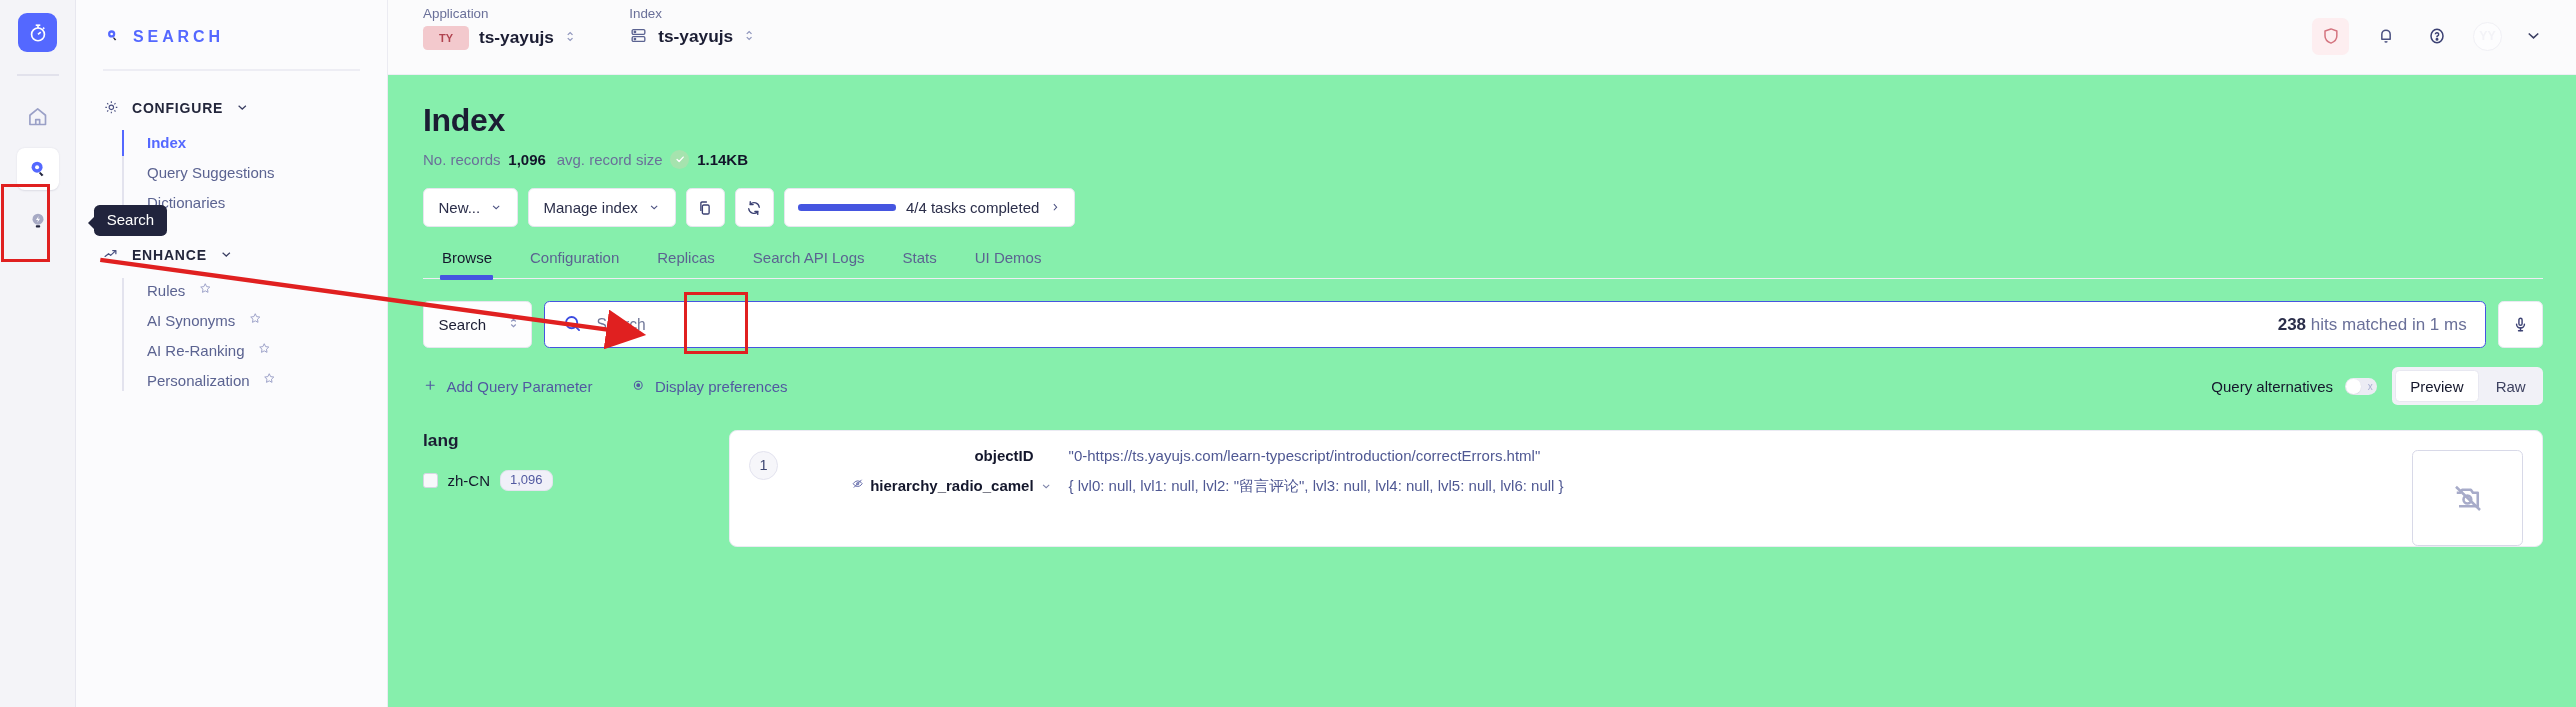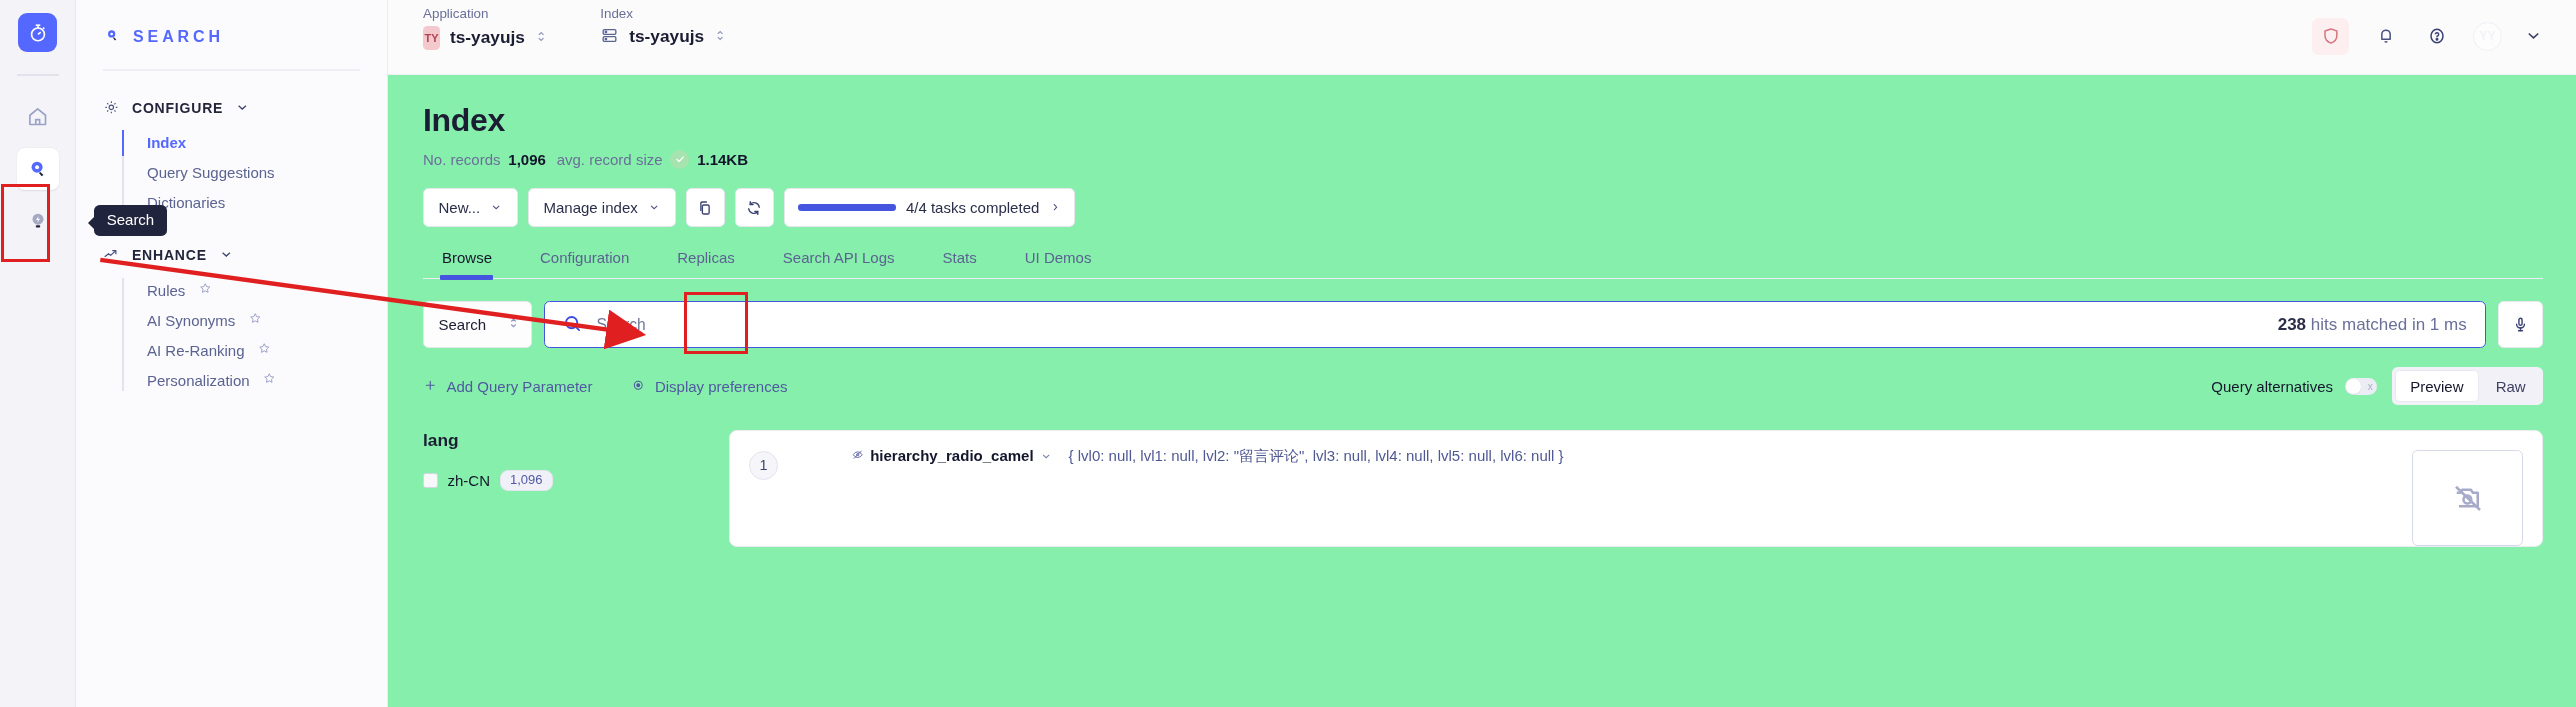--- a/index.html
+++ b/index.html
@@ -93,21 +93,21 @@
   .topbar {
     height: 75px; flex: 0 0 75px;
     border-bottom: 1.7px solid #eeeef4;
     display: flex; align-items: flex-start; padding: 5.6px 33px 0 35px;
     background: #fbfbfc;
   }
   .selector { margin-right: 53px; }
   .sel-label { font-size: 13.4px; color: #6a7099; margin-bottom: 5.6px; }
   .sel-row { display: flex; align-items: center; gap: 10px; }
   .app-badge {
-    width: 17px; height: 23.4px; border-radius: 4.5px; background: #f3c9cd;
+    width: 46px; height: 23.4px; border-radius: 4.5px; background: #f3c9cd;
     color: #b0434f; font-size: 11px; font-weight: 600;
     display: flex; align-items: center; justify-content: center;
   }
   .sel-value { font-size: 17.3px; font-weight: 700; color: #1b1d33; }
   .topbar-spacer { flex: 1; }
   .topbar-right { display: flex; align-items: center; gap: 22px; padding-top: 12.3px; }
   .shield-btn {
     width: 37px; height: 37px; border-radius: 6.7px; background: #fdeef0;
     display: flex; align-items: center; justify-content: center;
   }
@@ -139,21 +139,21 @@
   }
   .btn.sq { width: 39px; padding: 0; justify-content: center; }
   .task-pill {
     height: 39px; border: 1.1px solid #e6e6ef; border-radius: 5.6px; background: #fff;
     display: flex; align-items: center; gap: 10px; padding: 0 12.3px 0 13.4px;
     font-size: 15px; color: #2b2e4a; min-width: 234px;
   }
   .task-bar { width: 98px; height: 6.7px; border-radius: 3.3px; background: #4555e0; }
 
   .tabs {
-    display: flex; align-items: flex-end; gap: 12px;
+    display: flex; align-items: flex-end; gap: 2px;
     margin-top: 22px; border-bottom: 1.7px solid #ededf3;
     position: relative;
   }
   .tab {
     font-size: 15px; color: #5b6391; padding: 0 18px 12.3px 18px;
     position: relative;
   }
   .tab:first-child { padding-left: 19px; }
   .tab.active { color: #14172c; font-weight: 400; }
   .tab.active::after {
@@ -585,20 +585,25 @@
           <div class="facet-item">
             <span class="cbox"></span>
             <span class="facet-name">zh-CN</span>
             <span class="facet-count">1,096</span>
           </div>
         </div>
 
         <div class="hitcard">
           <div class="hit-num">1</div>
           <div class="hit-fields">
+            <div class="hit-row">
+              <div class="hit-key">objectID</div>
+              <div class="hit-chev"></div>
+              <div class="hit-val">"0-https://ts.yayujs.com/learn-typescript/introduction/correctErrors.html"</div>
+            </div>
             <div class="hit-row">
               <div class="hit-key">
                 <span>
                   <svg width="13.4" height="13.4" viewBox="0 0 24 24" fill="none" stroke="#5159a0" stroke-width="1.6">
                     <path d="M4 12s3-5 8-5 8 5 8 5-3 5-8 5-8-5-8-5z"></path>
                       <circle cx="12" cy="12" r="2"></circle>
                       <path d="M5 19 19 5"></path>
                   </svg>
                 </span>
                 <span>hierarchy_radio_camel</span>

